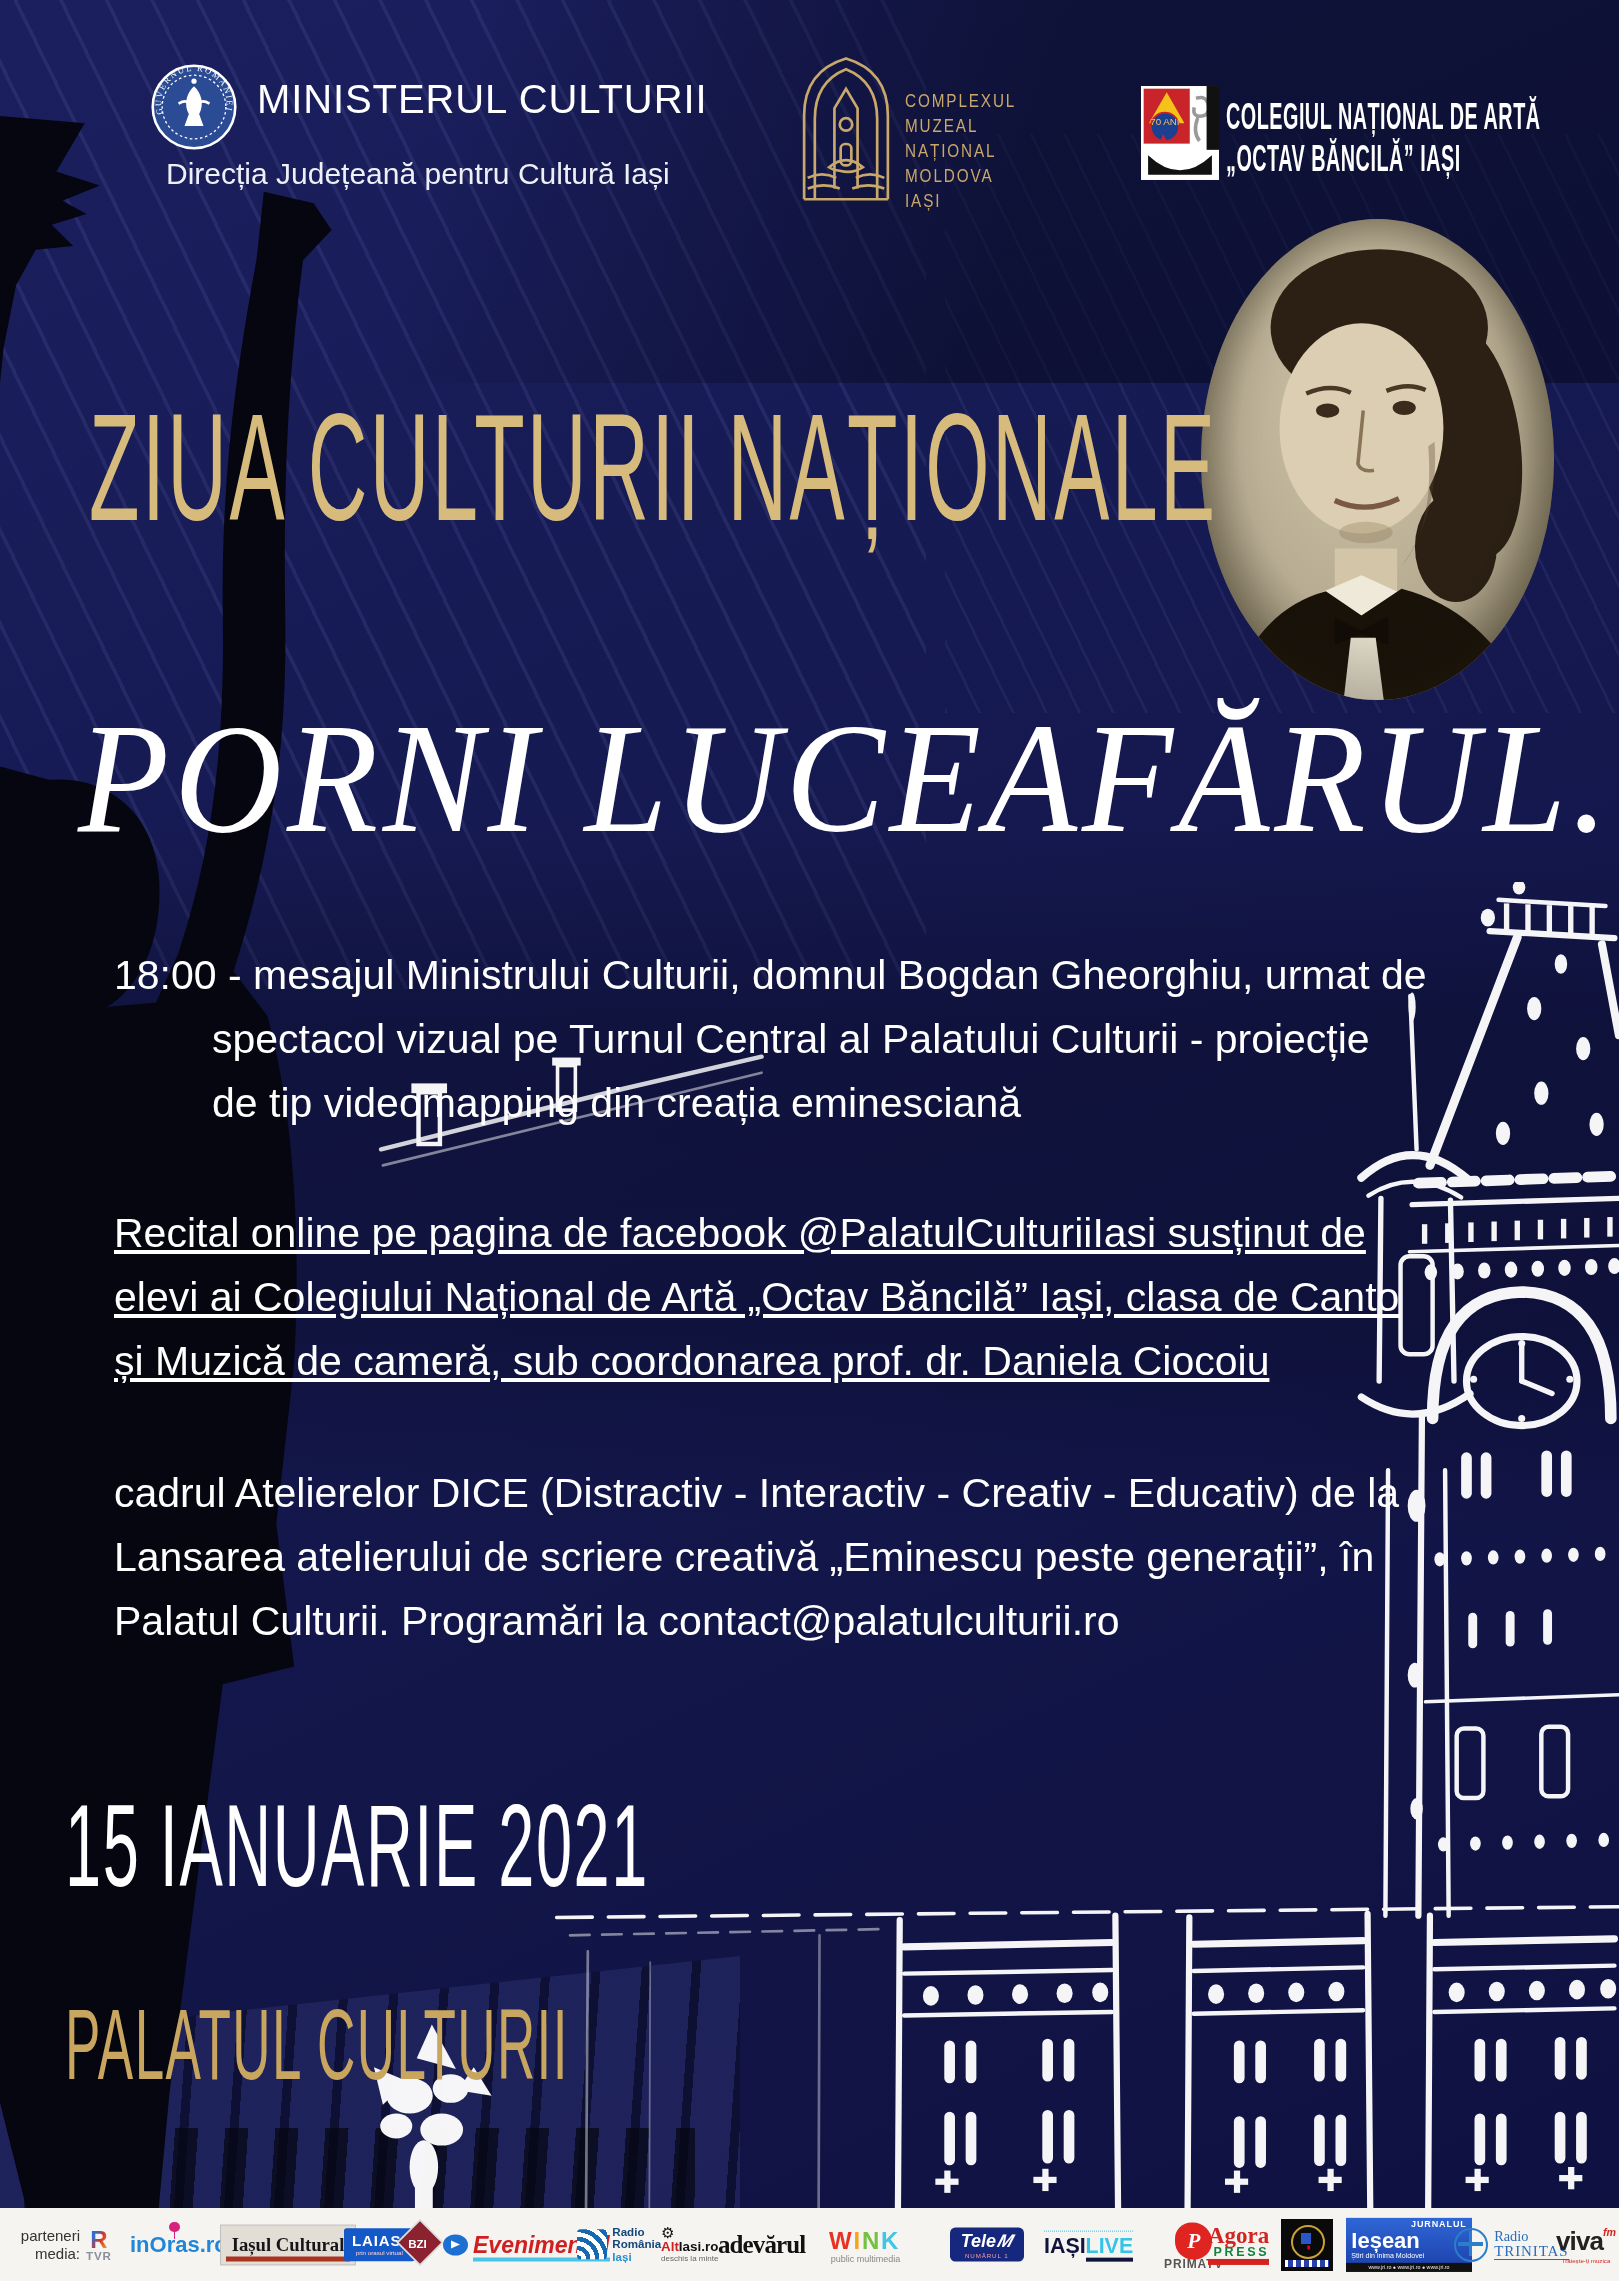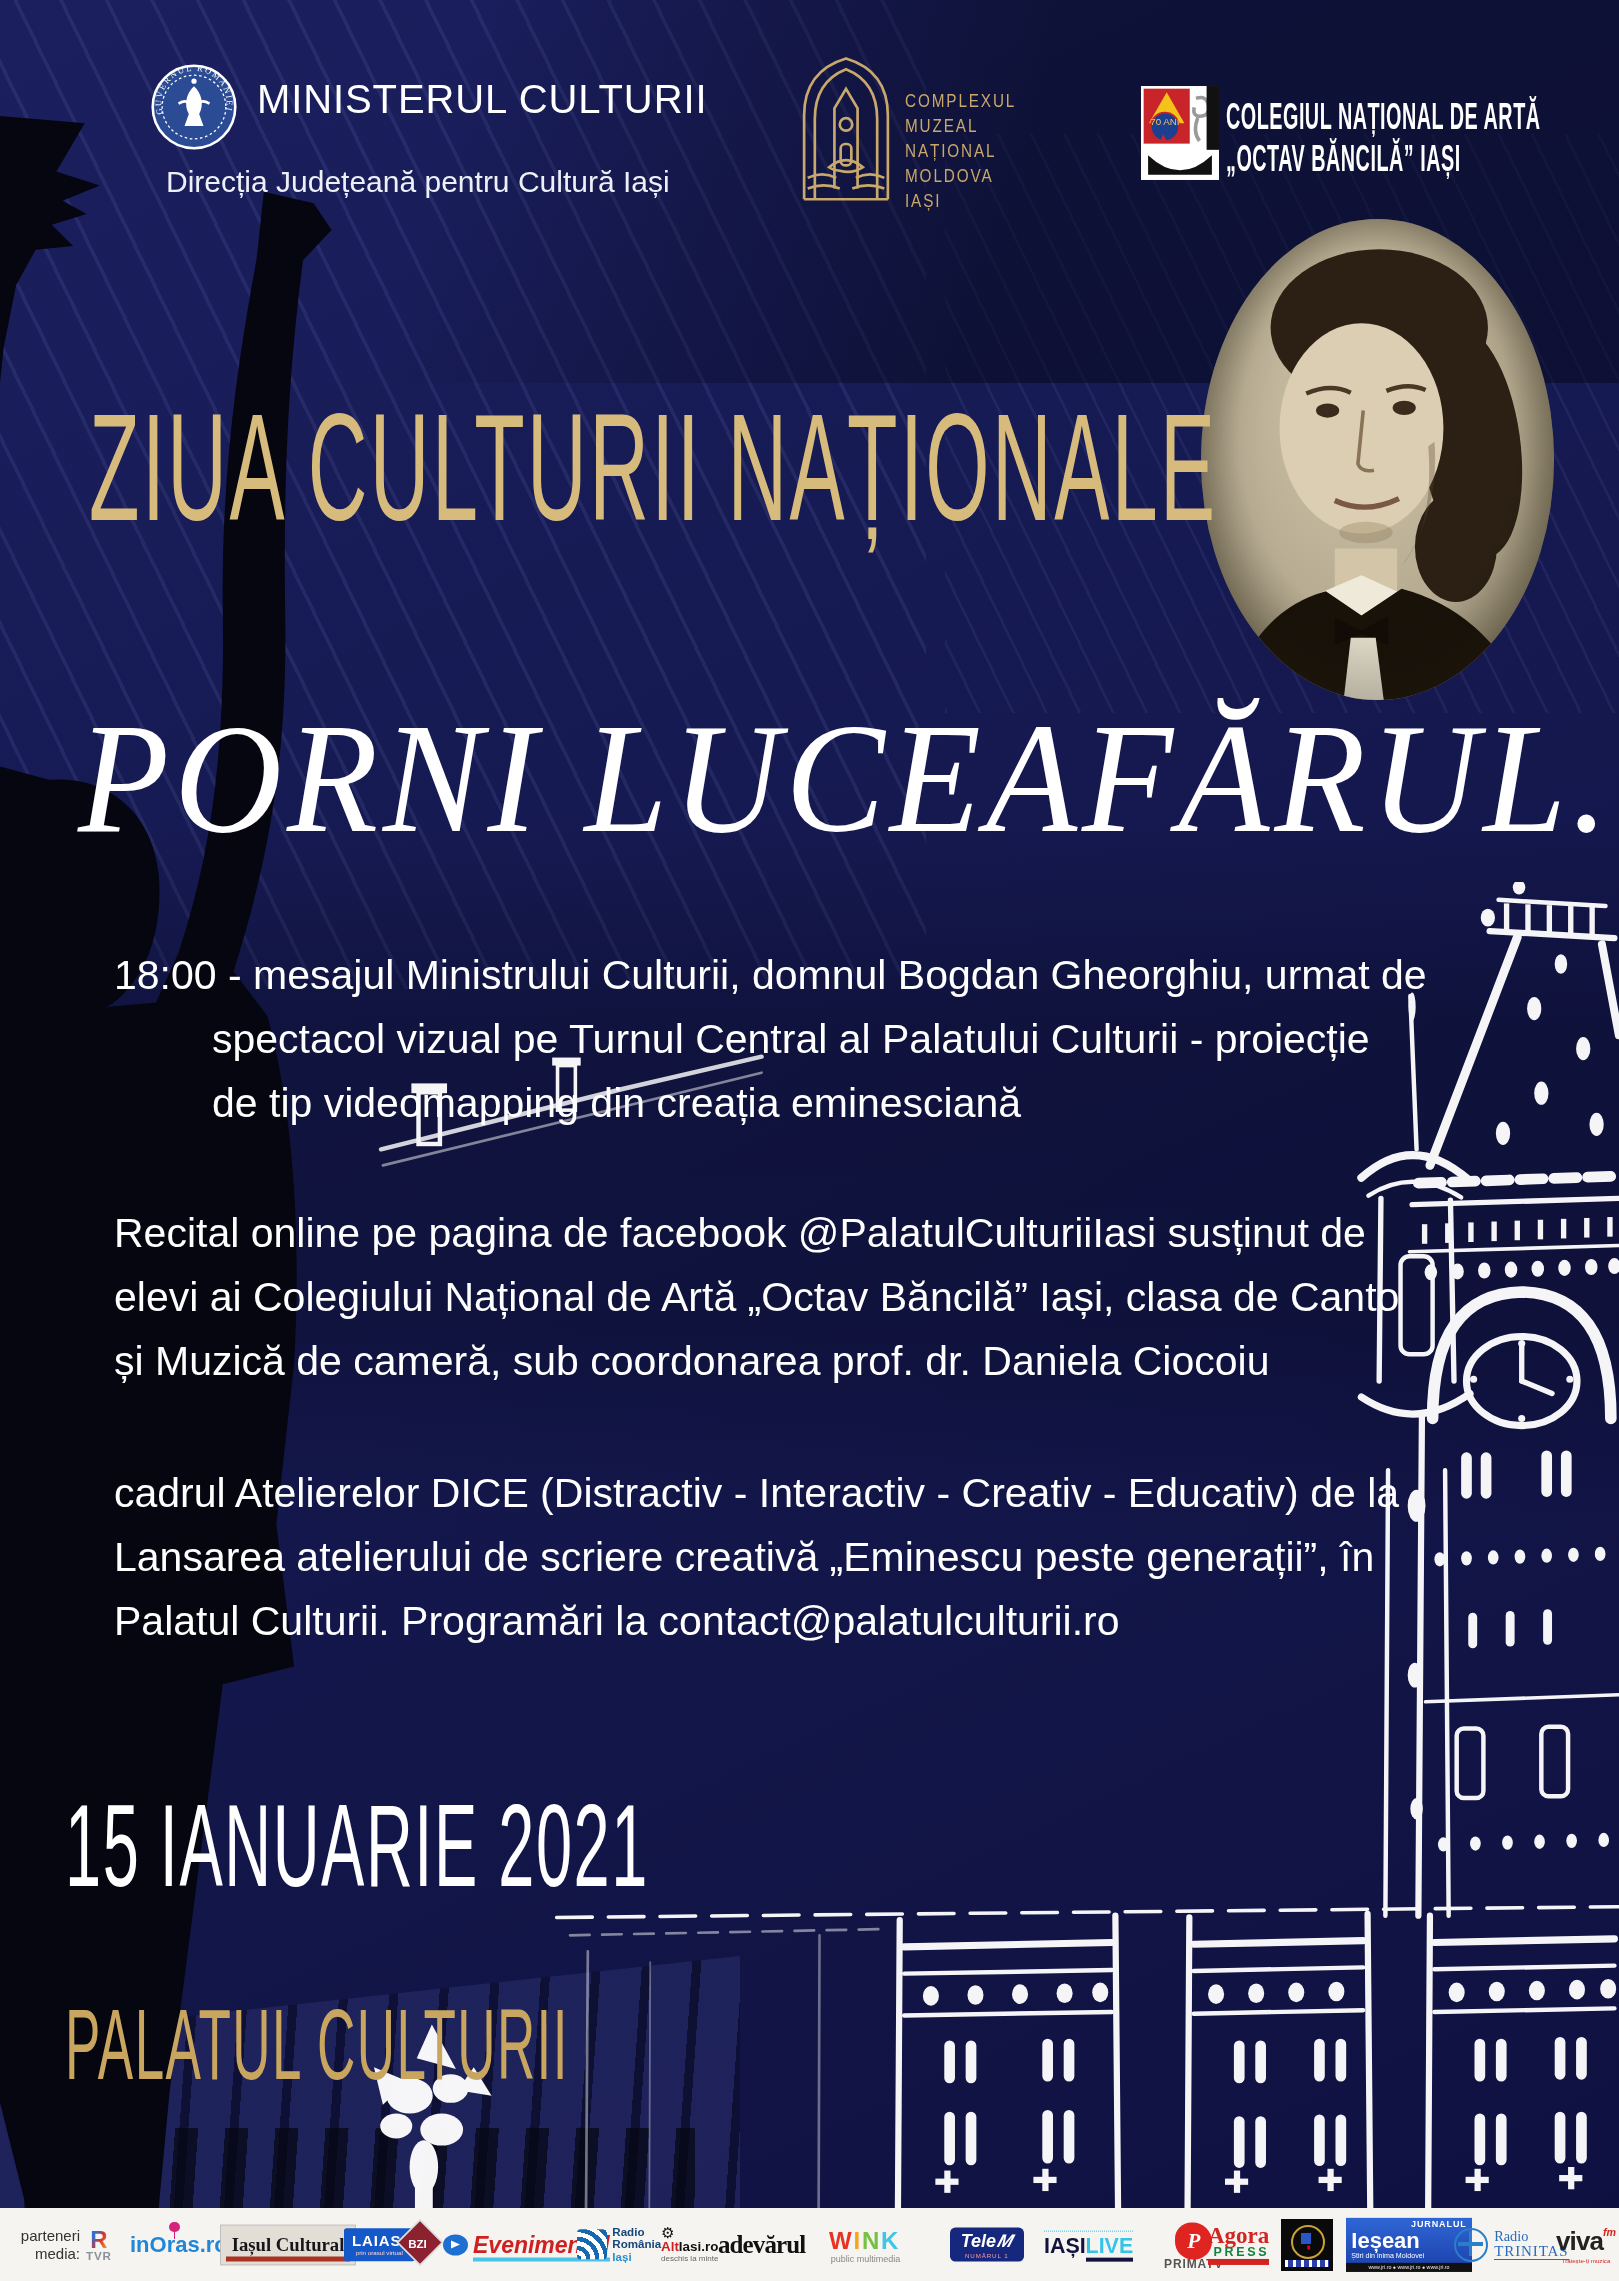--- a/index.html
+++ b/index.html
@@ -18,40 +18,40 @@
     background:linear-gradient(to bottom,transparent 36%,rgba(6,8,28,.35) 45%,rgba(6,8,28,.32) 58%,transparent 67%);}
   #piano-keys{position:absolute;left:0;top:1956px;width:740px;height:252px;opacity:.5;
     background:repeating-linear-gradient(94deg,#2c3070 0 41px,#0a0b22 41px 50px);
     clip-path:polygon(0 32%,100% 0,100% 100%,0 100%);}
   #piano-sharps{position:absolute;left:125px;top:2128px;width:570px;height:80px;opacity:.7;
     background:repeating-linear-gradient(94deg,#05060f 0 23px,transparent 23px 50px);}
   svg{display:block;}
   
   .seal{position:absolute;left:151px;top:64px;width:86px;height:86px;}
   #ministry-title{position:absolute;left:257px;top:77px;color:#fff;font-size:40px;letter-spacing:0.9px;white-space:nowrap;}
-  #ministry-subtitle{position:absolute;left:166px;top:157px;color:#eef0f8;font-size:30px;white-space:nowrap;margin-top:8px;}
+  #ministry-subtitle{position:absolute;left:166px;top:157px;color:#eef0f8;font-size:30px;white-space:nowrap;}
   #museum-arch{position:absolute;left:797px;top:53px;width:98px;height:150px;}
   #museum-text{position:absolute;left:905px;top:89px;color:#c9a86b;font-size:18px;letter-spacing:2.2px;
     line-height:25px;transform:scaleX(.85);transform-origin:left top;white-space:nowrap;}
   #college-crest{position:absolute;left:1141px;top:86px;width:78px;height:94px;}
   #college-text{position:absolute;left:1226px;top:96px;color:#fff;font-weight:bold;font-size:36px;
     line-height:42px;transform:scaleX(.55);transform-origin:left top;white-space:nowrap;letter-spacing:0.9px;}
   
   #event-title{position:absolute;left:89px;top:390px;color:#d6bb7c;font-size:153px;line-height:1;
     letter-spacing:4.5px;transform:scaleX(.54);transform-origin:left top;white-space:nowrap;font-weight:400;}
   #event-subtitle{position:absolute;left:78px;top:700px;color:#ffffff;font-family:"Liberation Serif",serif;
     font-style:italic;font-size:157px;line-height:1;letter-spacing:5.3px;transform:scaleX(.95);
     transform-origin:left top;white-space:nowrap;}
   
   #portrait{position:absolute;left:1201px;top:219px;width:353px;height:481px;border-radius:50%;overflow:hidden;
     background:radial-gradient(ellipse at 45% 38%,#cfc5ab 0%,#b5aa90 55%,#93896f 100%);
     box-shadow:inset 0 0 53px rgba(40,30,10,.45);}
   
   .para{position:absolute;left:114px;color:#ffffff;font-size:41px;line-height:64px;white-space:nowrap;}
-  #para1{top:943px;} #para2{top:1201px;} #para3{top:1461px;}
+  #para1{top:943px;} #para2{top:1201px;text-decoration:underline;} #para3{top:1461px;}
   .para .indent{margin-left:98px;}
   
   #date{position:absolute;left:65px;top:1788px;color:#fff;font-size:116px;line-height:1;letter-spacing:2.7px;
     transform:scaleX(.56);transform-origin:left top;white-space:nowrap;}
   #venue{position:absolute;left:65px;top:1994px;color:#c8a660;font-size:100px;line-height:1;letter-spacing:2.7px;
     transform:scaleX(.53);transform-origin:left top;white-space:nowrap;}
   
   #dancer{position:absolute;left:0;top:116px;}
   #palace{position:absolute;left:356px;top:882px;}
   

